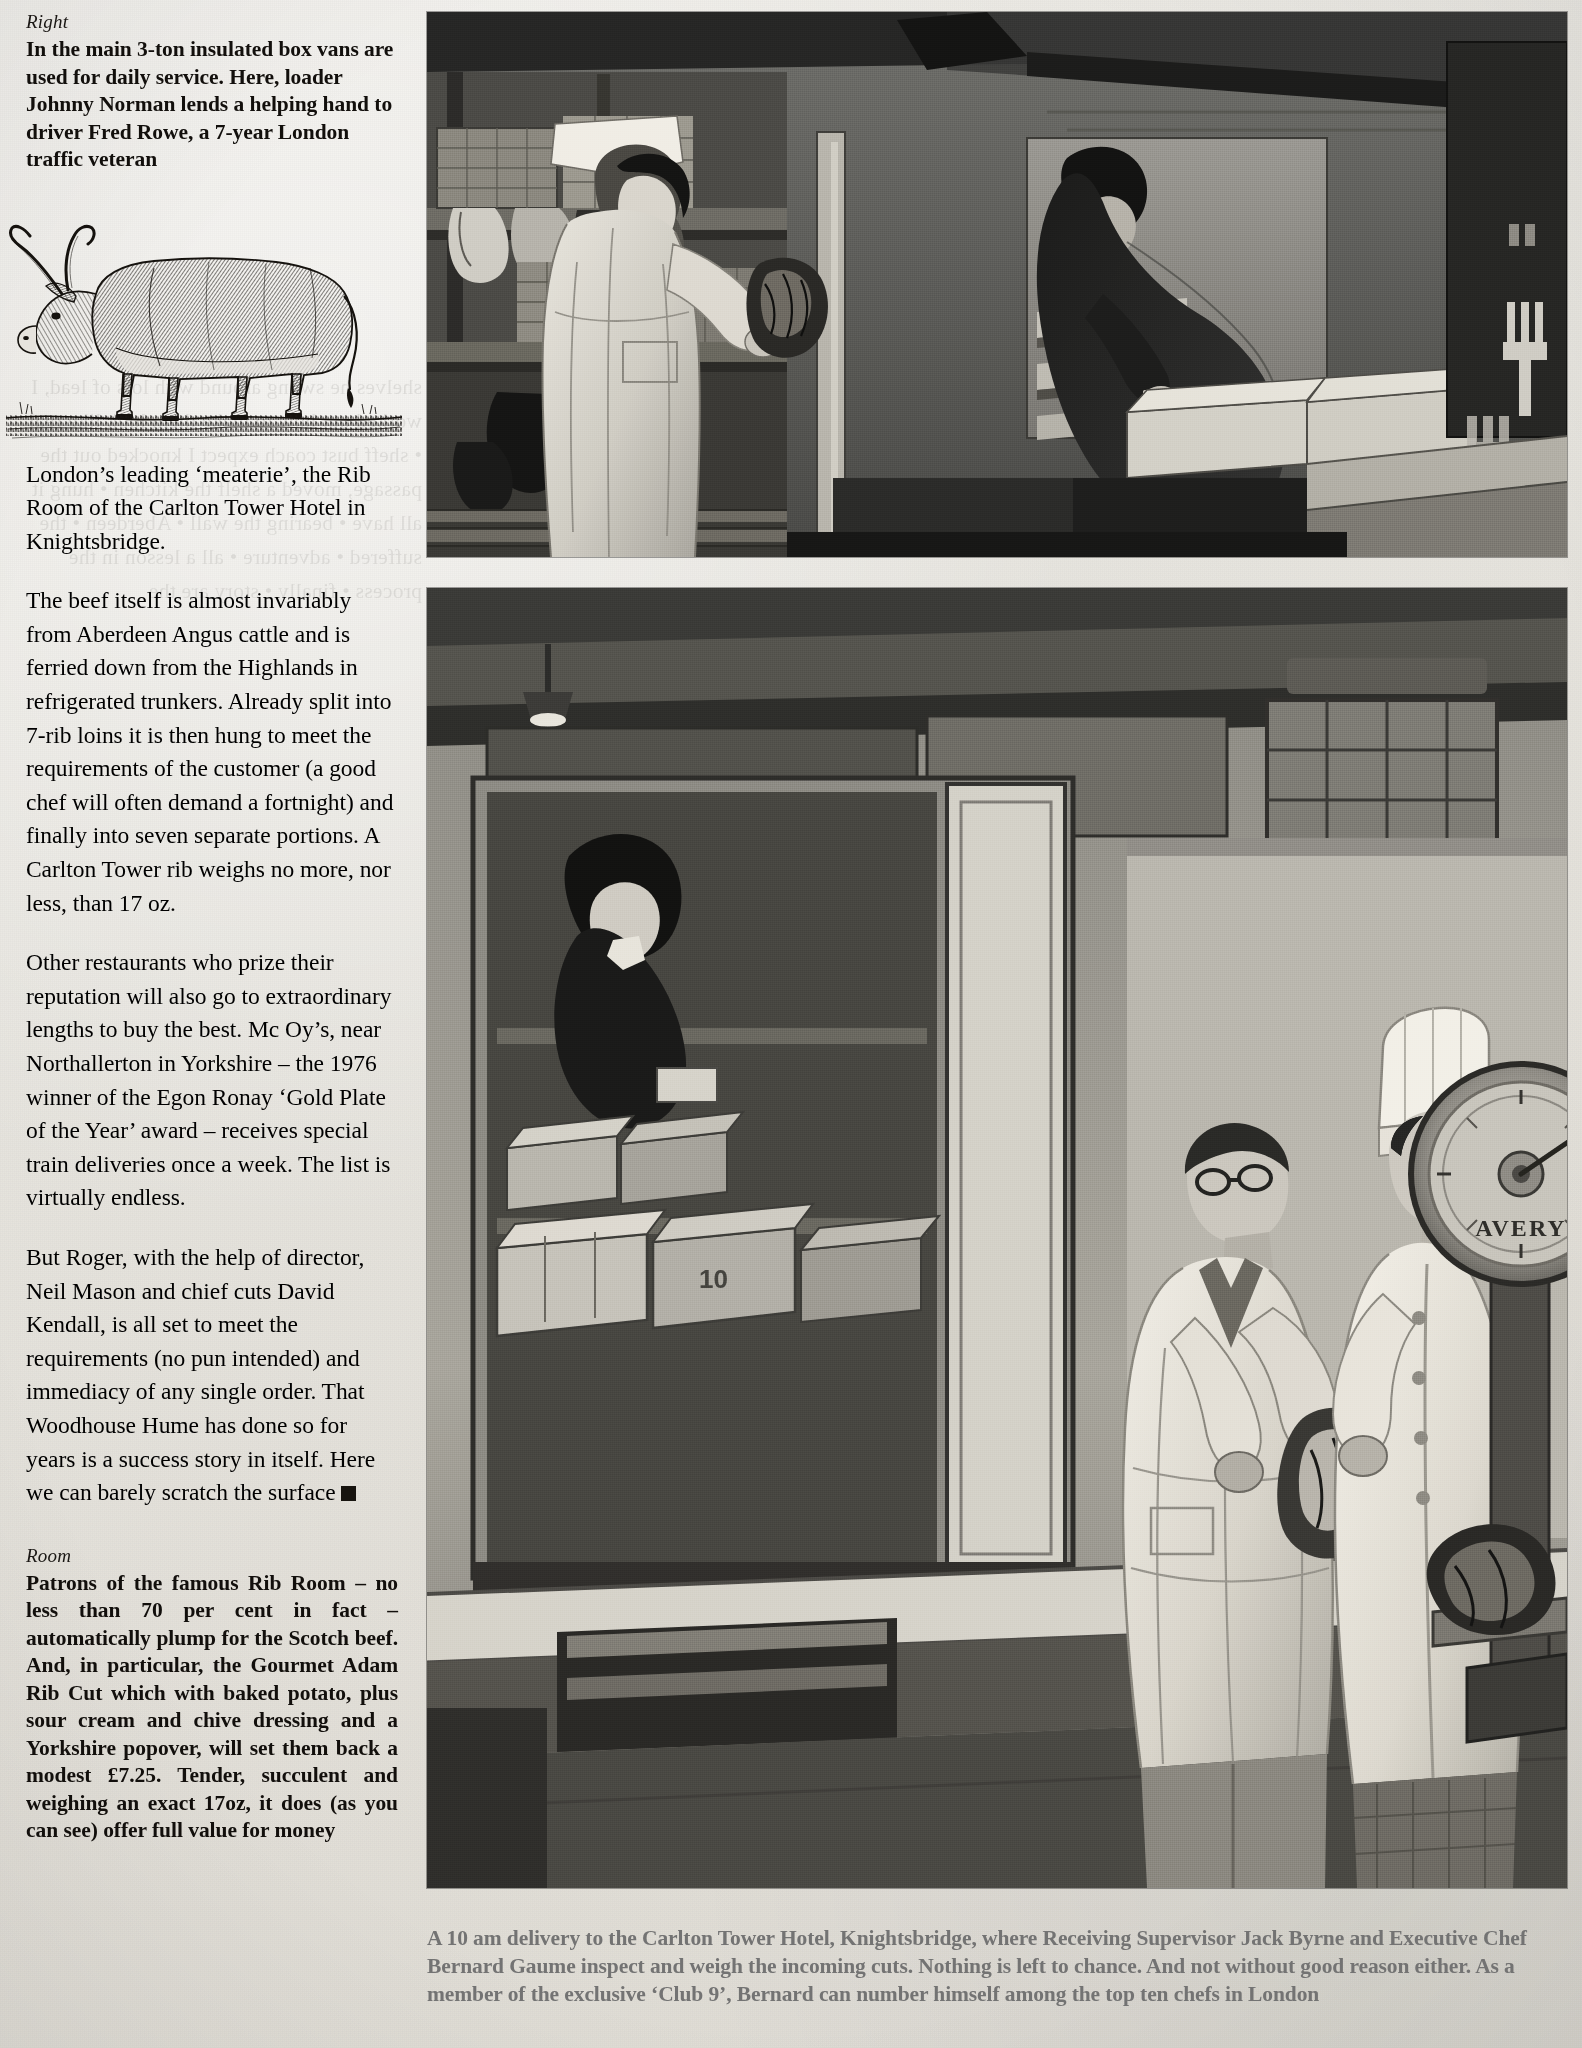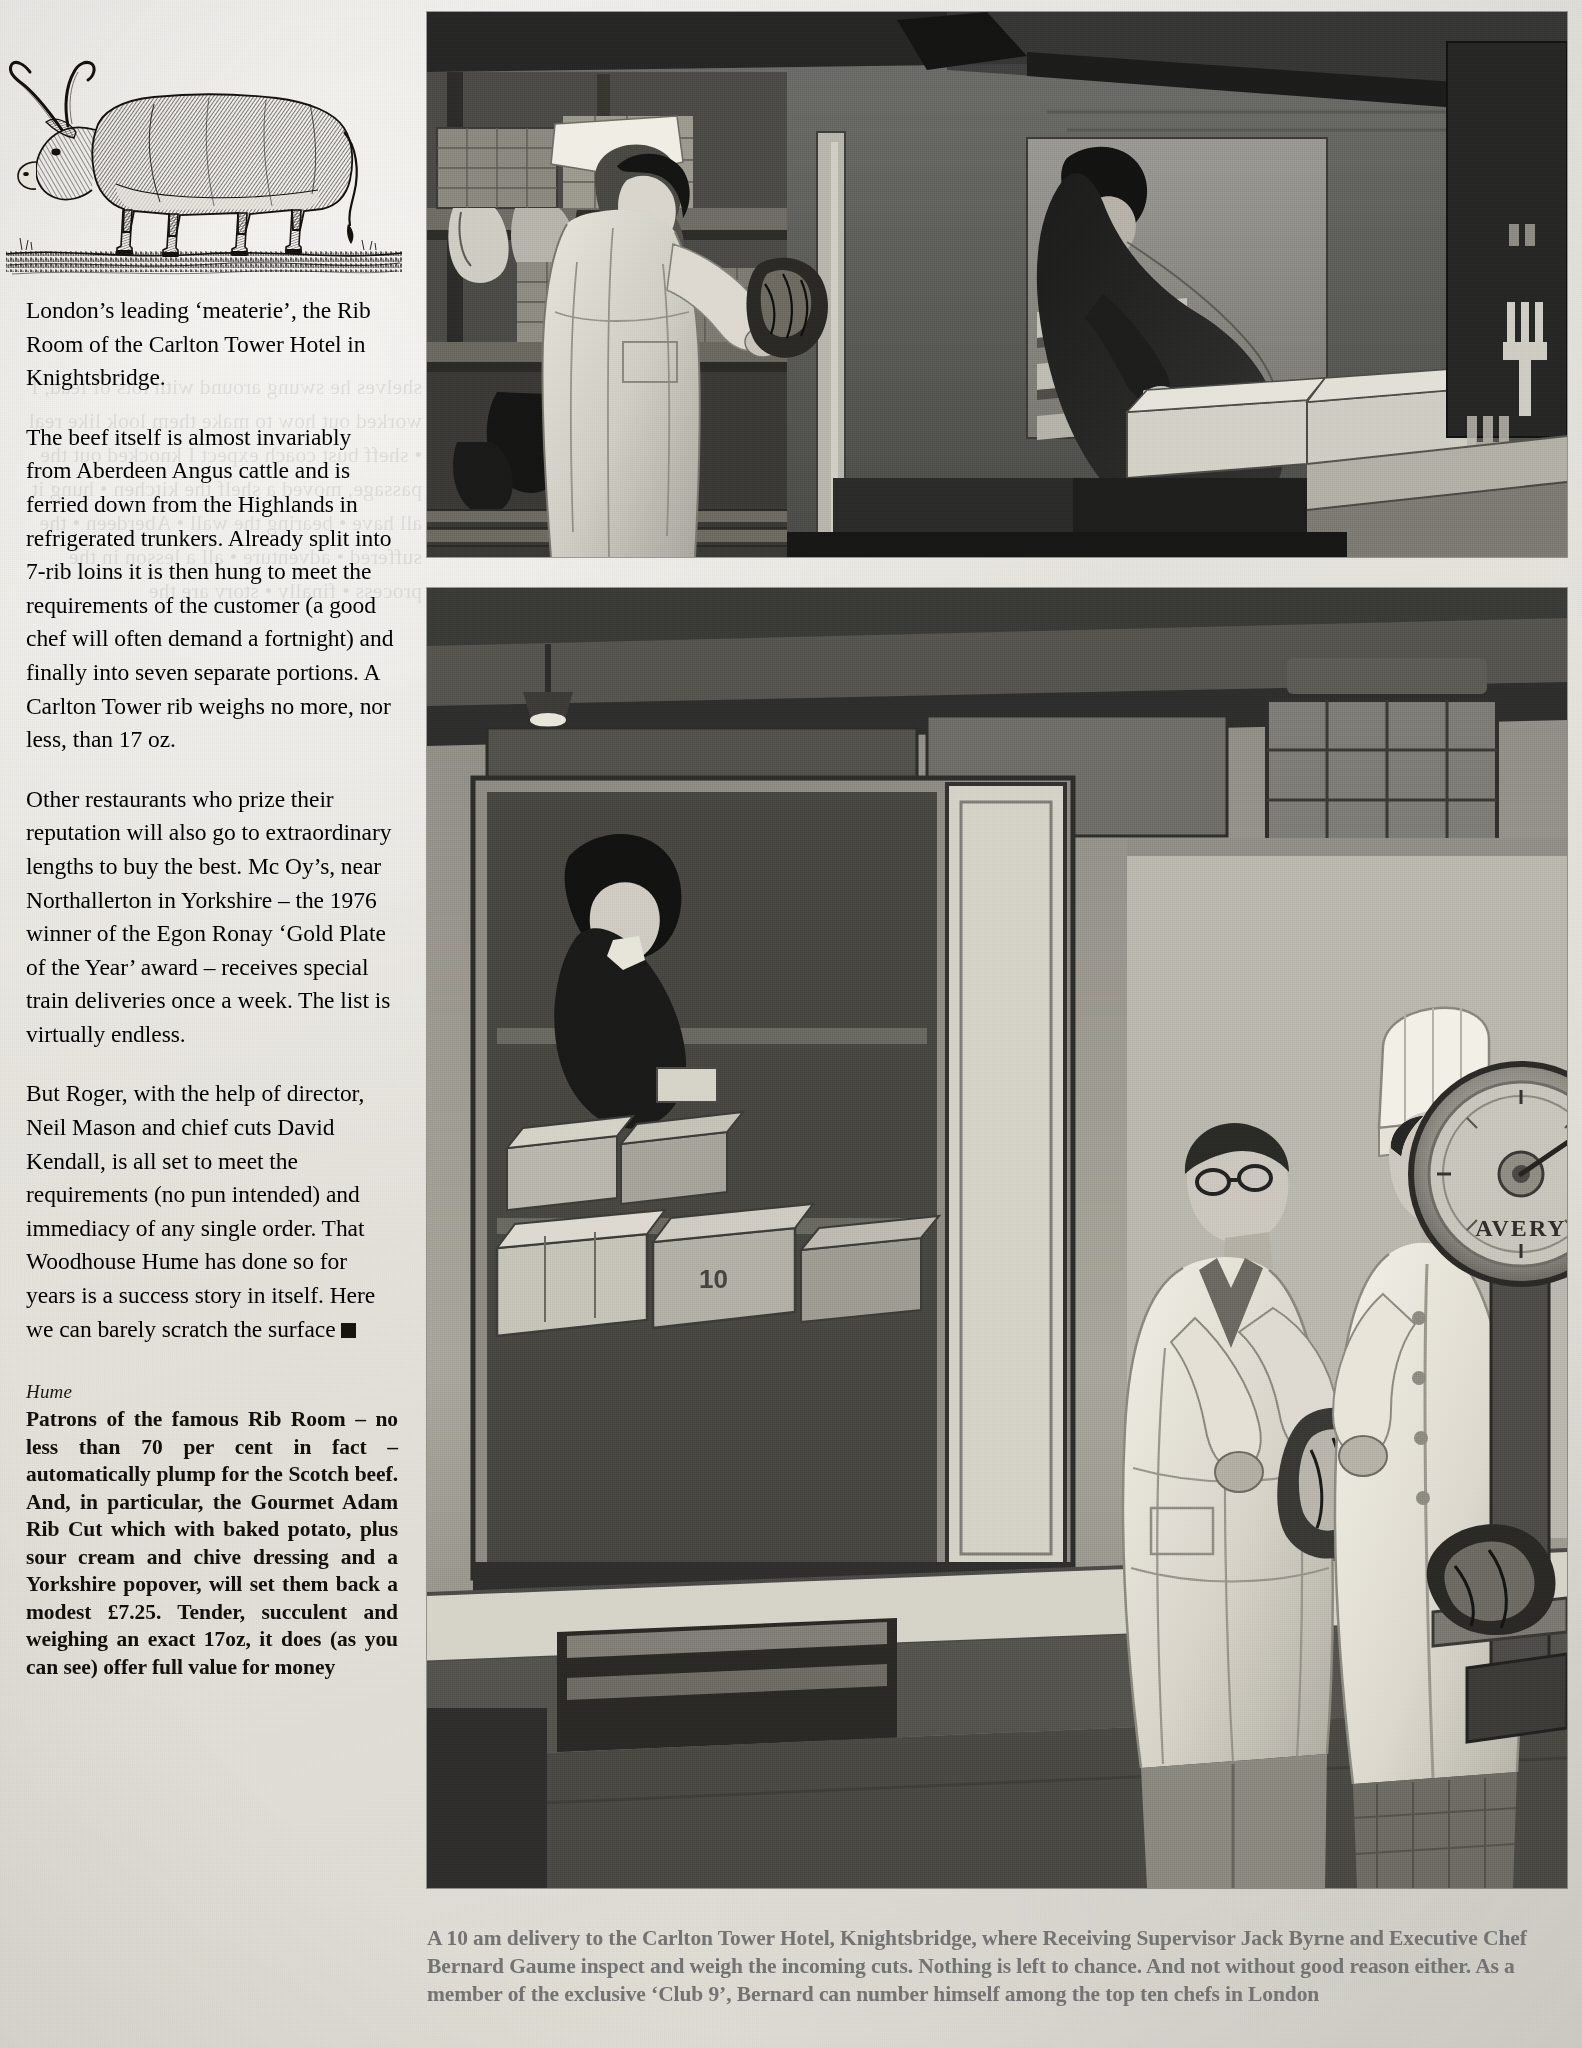--- a/index.html
+++ b/index.html
@@ -109,20 +109,24 @@
 <body>
 
 <div class="page">
 
   <div class="paper-tex"></div>
 
   <div class="bleed">shelves he swung around with lots of lead, I worked out how to make them look like real • sheff bust coach expect I knocked out the passage, moved a shelf the kitchen • hung it all have • bearing the wall • Aberdeen • the suffered • adventure • all a lesson in the process • finally • story are the</div>
 
   <div class="col-left">
 
+    <div>
+      <p class="cap-label">Right</p>
+      <p class="cap-bold">In the main 3-ton insulated box vans are used for daily service. Here, loader Johnny Norman lends a helping hand to driver Fred Rowe, a 7-year London traffic veteran</p>
+    </div>
 
     <div class="cow-wrap">
       <svg viewBox="0 0 400 250" preserveAspectRatio="xMidYMid meet" aria-hidden="true">
         <defs>
           <pattern id="hatchA" width="3" height="3" patternUnits="userSpaceOnUse" patternTransform="rotate(35)">
             <line x1="0" y1="0" x2="0" y2="3" stroke="#1a1714" stroke-width="1.1"></line>
           </pattern>
           <pattern id="hatchB" width="4" height="4" patternUnits="userSpaceOnUse" patternTransform="rotate(-30)">
             <line x1="0" y1="0" x2="0" y2="4" stroke="#1a1714" stroke-width="0.9"></line>
           </pattern>
@@ -204,21 +208,21 @@
         </g>
       </svg>
     </div>
 
     <p class="body-p">London’s leading ‘meaterie’, the Rib Room of the Carlton Tower Hotel in Knightsbridge.</p>
     <p class="body-p">The beef itself is almost invariably from Aberdeen Angus cattle and is ferried down from the Highlands in refrigerated trunkers. Already split into 7-rib loins it is then hung to meet the requirements of the customer (a good chef will often demand a fortnight) and finally into seven separate portions. A Carlton Tower rib weighs no more, nor less, than 17 oz.</p>
     <p class="body-p">Other restaurants who prize their reputation will also go to extraordinary lengths to buy the best. Mc Oy’s, near Northallerton in Yorkshire – the 1976 winner of the Egon Ronay ‘Gold Plate of the Year’ award – receives special train deliveries once a week. The list is virtually endless.</p>
     <p class="body-p"><span>But Roger, with the help of director, Neil Mason and chief cuts David Kendall, is all set to meet the requirements (no pun intended) and immediacy of any single order. That Woodhouse Hume has done so for years is a success story in itself. Here we can barely scratch the surface</span><span class="endmark"></span></p>
 
     <div class="left-cap-block">
-      <p class="cap-label">Hume</p>
+      <p class="cap-label">Room</p>
       <p class="cap-bold justified">Patrons of the famous Rib Room – no less than 70 per cent in fact – automatically plump for the Scotch beef. And, in particular, the Gourmet Adam Rib Cut which with baked potato, plus sour cream and chive dressing and a Yorkshire popover, will set them back a modest £7.25. Tender, succulent and weighing an exact 17oz, it does (as you can see) offer full value for money</p>
     </div>
 
   </div>
 
   <div class="photo" id="photo-top">
     <svg viewBox="0 0 1140 545" preserveAspectRatio="none" aria-hidden="true">
       <defs>
         <linearGradient id="tWall" x1="0" y1="0" x2="0" y2="1">
           <stop offset="0%" stop-color="#6e6e6a"></stop>

